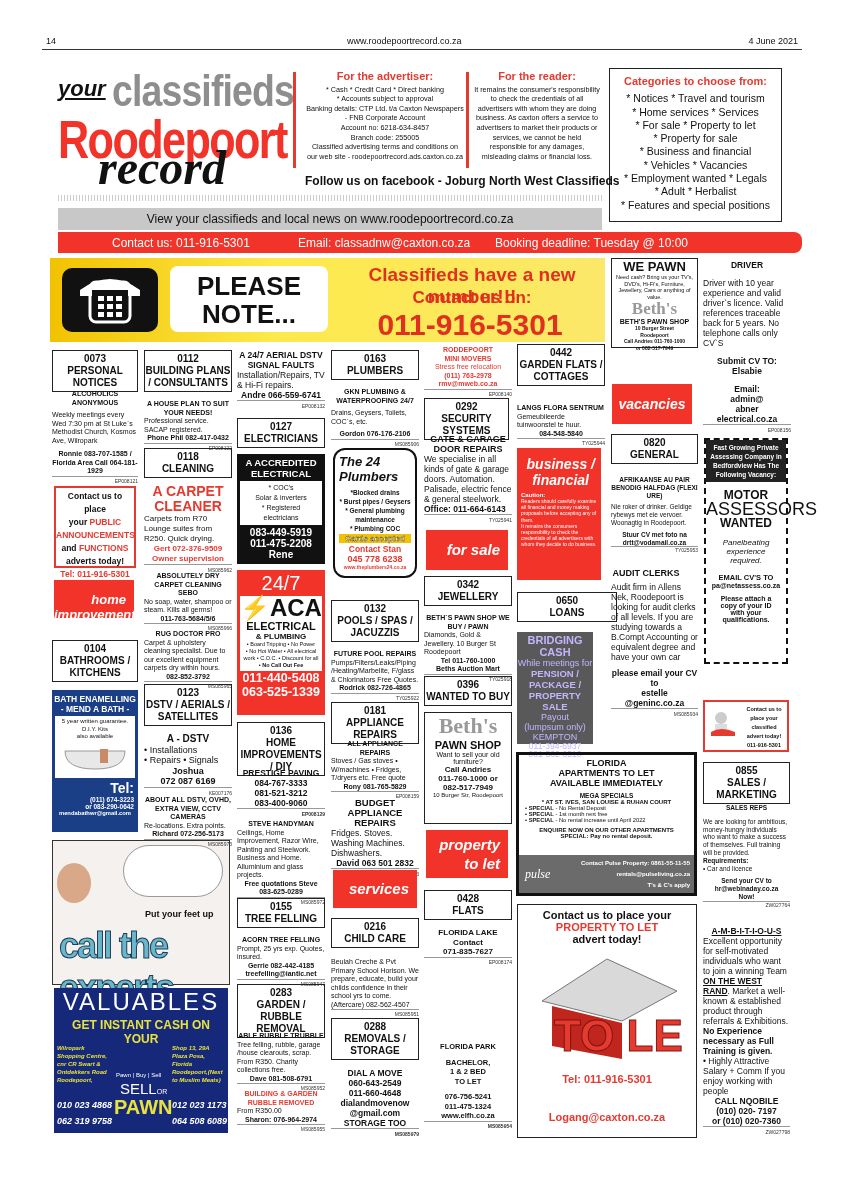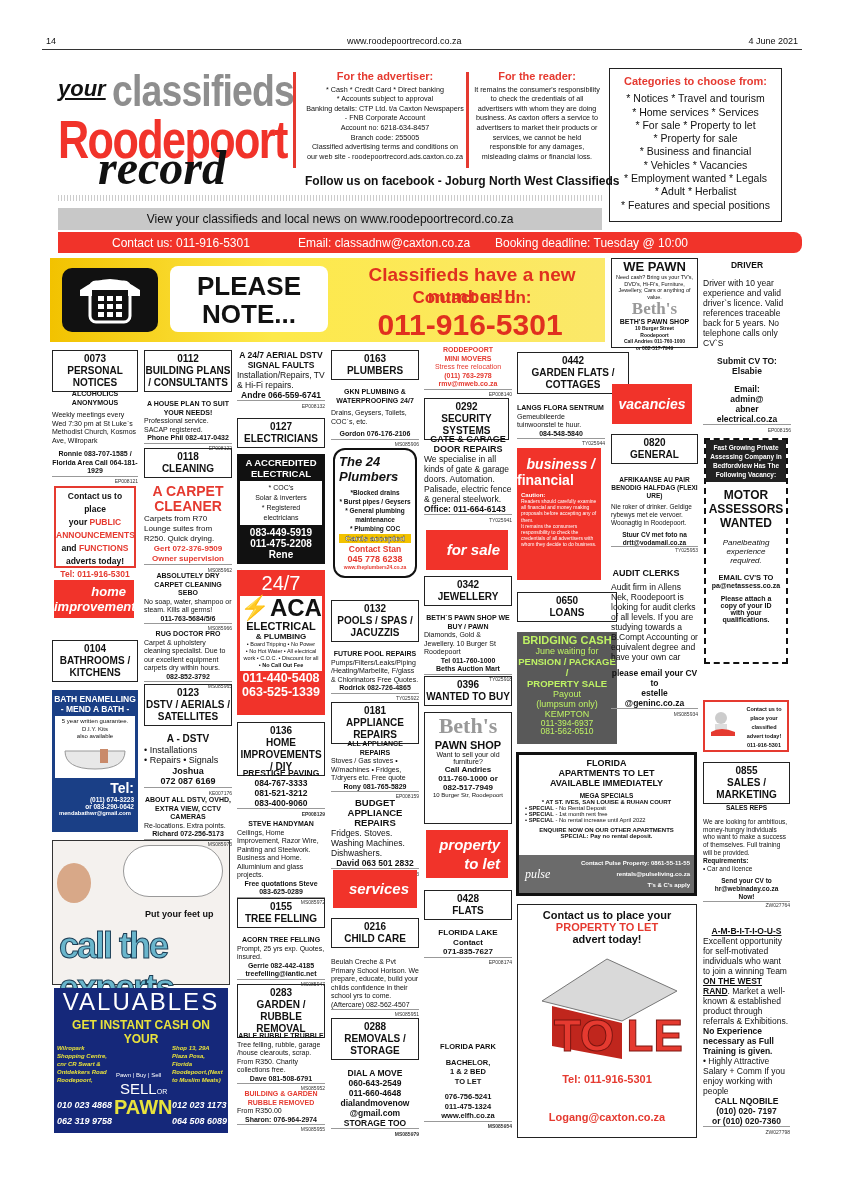--- a/index.html
+++ b/index.html
@@ -125,21 +125,21 @@
   <div class="ref">EP008121</div>
 </div>
 <div class="abs c" style="left:54px;top:486px;width:82px;height:82px;border:2px solid #e53a30;font-size:8.5px;font-weight:bold;line-height:13px;padding-top:2px">
   <div>Contact us to place</div>
   <div><span>your </span><span style="color:#e53a30">PUBLIC</span></div>
   <div style="color:#e53a30">ANNOUNCEMENTS</div>
   <div><span>and </span><span style="color:#e53a30">FUNCTIONS</span></div>
   <div>adverts today!</div>
   <div style="color:#e53a30">Tel: 011-916-5301</div>
 </div>
-<div class="abs redbox" style="left:54px;top:580px;width:80px;height:38px;font-size:13px;line-height:15px;padding-top:4px">home improvements</div>
+<div class="abs redbox" style="left:54px;top:580px;width:80px;height:38px;font-size:13px;line-height:15px;padding-top:12px">home improvements</div>
 <div class="abs cat" style="left:52px;top:640px;width:86px">
     <div>0104</div>
     <div>BATHROOMS / KITCHENS</div>
   </div>
 <div class="abs" style="left:52px;top:690px;width:86px;height:142px;background:#1a3f86;color:#fff;text-align:center">
   <div style="font-weight:bold;font-size:8.5px;margin-top:4px">BATH ENAMELLING</div>
   <div style="font-weight:bold;font-size:8.5px">- MEND A BATH -</div>
   <div style="background:#fff;color:#111;font-size:6px;line-height:7.5px;margin:2px 3px;height:62px;padding-top:2px">
     <div>5 year written guarantee.</div>
     <div>D.I.Y. Kits</div>
@@ -443,44 +443,44 @@
   <div style="margin-bottom:6px">FLORIDA PARK</div>
   <div>BACHELOR,</div>
   <div>1 &amp; 2 BED</div>
   <div style="margin-bottom:6px">TO LET</div>
   <div>076-756-5241</div>
   <div>011-475-1324</div>
   <div>www.elfh.co.za</div>
   <div class="ref">MS085954</div>
 </div>
 
-<div class="abs cat" style="left:517px;top:352px;width:112px">
+<div class="abs cat" style="left:517px;top:344px;width:88px">
     <div>0442</div>
     <div>GARDEN FLATS / COTTAGES</div>
   </div>
 <div class="abs ad" style="left:517px;top:404px;width:88px">
   <div style="font-weight:bold">LANGS FLORA SENTRUM</div>
   <div>Gemeubileerde tuinwoonstel te huur.</div>
   <div class="c" style="font-weight:bold">084-548-5840</div>
   <div class="ref">TY025944</div>
 </div>
 <div class="abs" style="left:517px;top:448px;width:84px;height:132px;background:#f1332a;color:#fff">
   <div style="font-weight:bold;font-style:italic;font-size:14px;text-align:right;padding-right:6px;margin-top:8px">business /</div>
-  <div style="font-weight:bold;font-size:14px;text-align:left;padding-right:6px">financial</div>
+  <div style="font-weight:bold;font-style:italic;font-size:14px;text-align:right;padding-right:12px">financial</div>
   <div style="font-weight:bold;font-size:6px;padding:4px 4px 0">Caution:</div>
   <div style="font-size:5px;line-height:6.2px;padding:0 4px">Readers should carefully examine all financial and money making proposals before accepting any of them.</div>
   <div style="font-size:5px;line-height:6.2px;padding:0 4px">It remains the consumers responsibility to check the credentials of all advertisers with whom they decide to do business.</div>
 </div>
 <div class="abs cat" style="left:517px;top:592px;width:100px">
     <div>0650</div>
     <div>LOANS</div>
   </div>
-<div class="abs c" style="left:517px;top:632px;width:100px;height:112px;background:#595959;color:#bef264">
+<div class="abs c" style="left:517px;top:632px;width:76px;height:112px;background:#595959;color:#c4b5fd">
   <div style="font-weight:bold;font-size:11px;margin-top:2px">BRIDGING CASH</div>
-  <div style="font-size:9px">June waiting for</div>
+  <div style="font-size:9px">While meetings for</div>
   <div style="font-weight:bold;font-size:9.5px">PENSION / PACKAGE /</div>
   <div style="font-weight:bold;font-size:9.5px">PROPERTY SALE</div>
   <div style="font-size:9px">Payout</div>
   <div style="font-size:9px">(lumpsum only)</div>
   <div style="font-size:9px">KEMPTON</div>
   <div style="font-size:8.5px;line-height:8px">011-394-6937</div>
   <div style="font-size:8.5px;line-height:8px">081-562-0510</div>
 </div>
 <div class="abs" style="left:516px;top:752px;width:181px;height:144px;border:3px solid #111">
   <div class="c" style="font-weight:bold;font-size:9px;line-height:10px;margin-top:3px">
@@ -553,21 +553,21 @@
   <div class="c" style="font-weight:bold">Elsabie</div>
   <div class="c" style="font-weight:bold;margin-top:8px">Email:</div>
   <div class="c" style="font-weight:bold">admin@</div>
   <div class="c" style="font-weight:bold">abner</div>
   <div class="c" style="font-weight:bold">electrical.co.za</div>
   <div class="ref">EP008156</div>
 </div>
 <div class="abs c" style="left:704px;top:438px;width:84px;height:226px;border:2px dashed #111">
   <div style="background:#222;color:#fff;font-weight:bold;font-size:6.5px;line-height:9px;padding:3px 2px">Fast Growing Private Assessing Company in Bedfordview Has The Following Vacancy:</div>
   <div style="font-weight:bold;font-size:12px;line-height:14px;margin-top:6px">MOTOR</div>
-  <div style="font-weight:bold;font-size:12px;line-height:14px">ASSESSORS</div>
+  <div style="font-weight:normal;font-size:18px;line-height:14px">ASSESSORS</div>
   <div style="font-weight:bold;font-size:12px;line-height:14px">WANTED</div>
   <div style="font-style:italic;font-size:8px;margin-top:8px">Panelbeating</div>
   <div style="font-style:italic;font-size:8px">experience</div>
   <div style="font-style:italic;font-size:8px">required.</div>
   <div style="font-weight:bold;font-size:7.5px;margin-top:8px">EMAIL CV'S TO</div>
   <div style="font-weight:bold;font-size:7px">pa@netassess.co.za</div>
   <div style="font-weight:bold;font-size:7px;margin-top:6px">Please attach a</div>
   <div style="font-weight:bold;font-size:7px">copy of your ID</div>
   <div style="font-weight:bold;font-size:7px">with your</div>
   <div style="font-weight:bold;font-size:7px">qualifications.</div>

